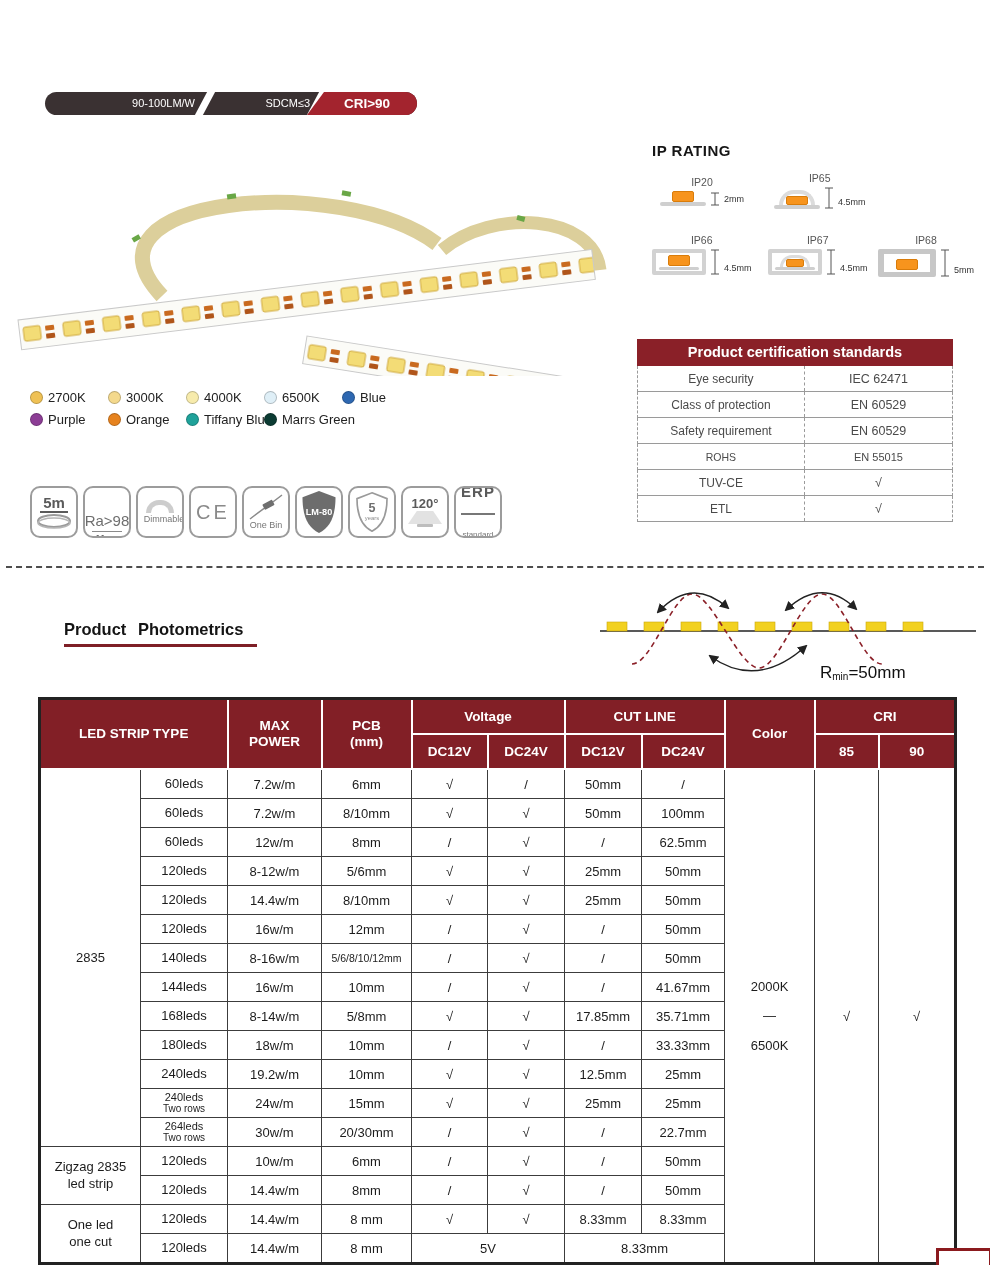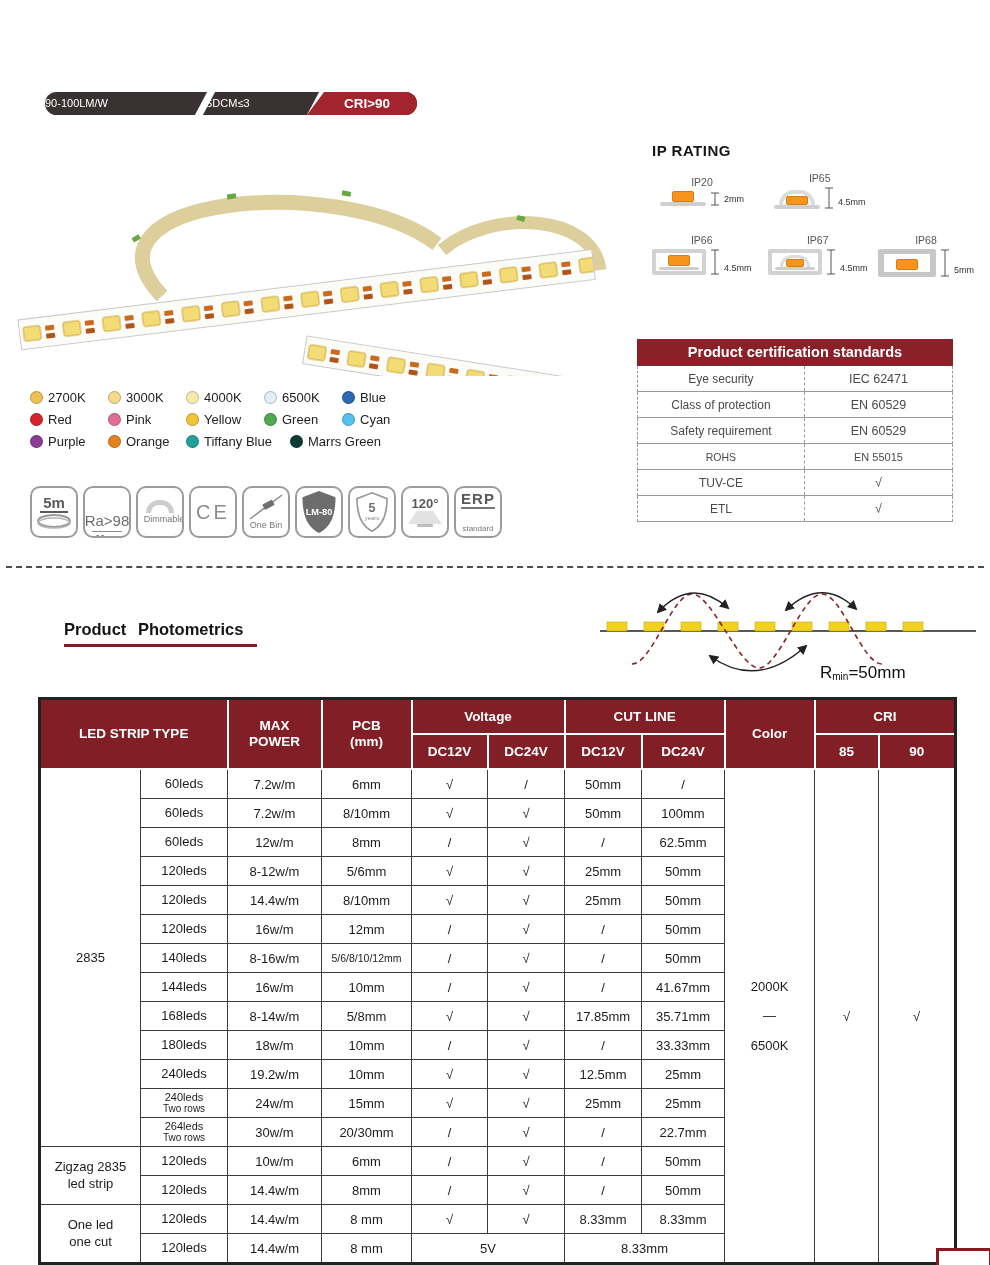--- a/index.html
+++ b/index.html
@@ -5,21 +5,21 @@
   html,body{margin:0;padding:0;background:#fff;}
   #page{position:relative;width:990px;height:1265px;background:#fff;overflow:hidden;
         font-family:"Liberation Sans",sans-serif;color:#222;}
 
   
   .page-title{position:absolute;left:58px;top:28px;font-size:28px;font-weight:bold;
               letter-spacing:1px;color:#141414;}
   .pill{position:absolute;left:45px;top:92px;width:372px;height:23px;background:#3a3132;
         border-radius:12px;}
   .pill .seg{position:absolute;top:0;height:23px;line-height:23px;color:#fff;font-size:11px;
-             text-align:left;}
+             text-align:right;}
   .pill .slash{position:absolute;top:-1px;width:8px;height:25px;background:#fff;
                transform:skewX(-28deg);}
   .pill .seg-red{position:absolute;right:0;top:0;height:23px;width:110px;background:#a3242e;
                  border-radius:0 12px 12px 0;clip-path:polygon(17px 0,100% 0,100% 100%,0 100%);
                  color:#fff;font-size:13.5px;font-weight:bold;text-align:center;line-height:23px;
                  padding-left:10px;box-sizing:border-box;}
 
   
   .product-image{position:absolute;left:12px;top:158px;}
 
@@ -278,42 +278,20 @@
           <span class="dot" style="background: rgb(223, 239, 247);"></span>
           <span class="legend-label">6500K</span>
         </div>
         <div class="legend-item">
           <span class="dot" style="background: rgb(46, 104, 177);"></span>
           <span class="legend-label">Blue</span>
         </div>
       </div>
       <div class="legend-row">
         <div class="legend-item">
-          <span class="dot" style="background: rgb(214, 35, 44);"></span>
-          <span class="legend-label">Red</span>
-        </div>
-        <div class="legend-item">
-          <span class="dot" style="background: rgb(226, 110, 150);"></span>
-          <span class="legend-label">Pink</span>
-        </div>
-        <div class="legend-item">
-          <span class="dot" style="background: rgb(242, 197, 55);"></span>
-          <span class="legend-label">Yellow</span>
-        </div>
-        <div class="legend-item">
-          <span class="dot" style="background: rgb(79, 169, 77);"></span>
-          <span class="legend-label">Green</span>
-        </div>
-        <div class="legend-item">
-          <span class="dot" style="background: rgb(85, 193, 236);"></span>
-          <span class="legend-label">Cyan</span>
-        </div>
-      </div>
-      <div class="legend-row">
-        <div class="legend-item">
           <span class="dot" style="background: rgb(140, 61, 149);"></span>
           <span class="legend-label">Purple</span>
         </div>
         <div class="legend-item">
           <span class="dot" style="background: rgb(230, 130, 30);"></span>
           <span class="legend-label">Orange</span>
         </div>
         <div class="legend-item">
           <span class="dot" style="background: rgb(31, 162, 154);"></span>
           <span class="legend-label">Tiffany Blue</span>
@@ -364,21 +342,21 @@
         <text x="24" y="25" text-anchor="middle" font-size="15" font-weight="bold" fill="#6e6e6e" font-family="Liberation Sans, sans-serif">5</text>
         <text x="24" y="35" text-anchor="middle" font-size="7" fill="#8a8a8a" font-family="Liberation Sans, sans-serif">years</text>
       </svg>
     </div>
     <div class="badge">
       <div class="big" style="font-size:13px;">120°</div>
       <div class="beam"></div>
       <div class="beam-base"></div>
     </div>
     <div class="badge">
-      <div class="big" style="letter-spacing:1px;border-bottom:2px solid #777;padding-bottom:1px;">ERP</div>
+      <div class="big" style="letter-spacing:1px;border-bottom:2px solid #777;padding-bottom:14px;">ERP</div>
       <div class="tiny" style="margin-top:16px;">standard</div>
     </div>
   </div>
 
   <div class="dotted-divider"></div>
 
   <div class="photometrics-title">Product Photometrics</div>
   <div class="photometrics-underline"></div>
 
   <svg class="bend-svg" width="398" height="112" viewBox="0 0 398 112">

